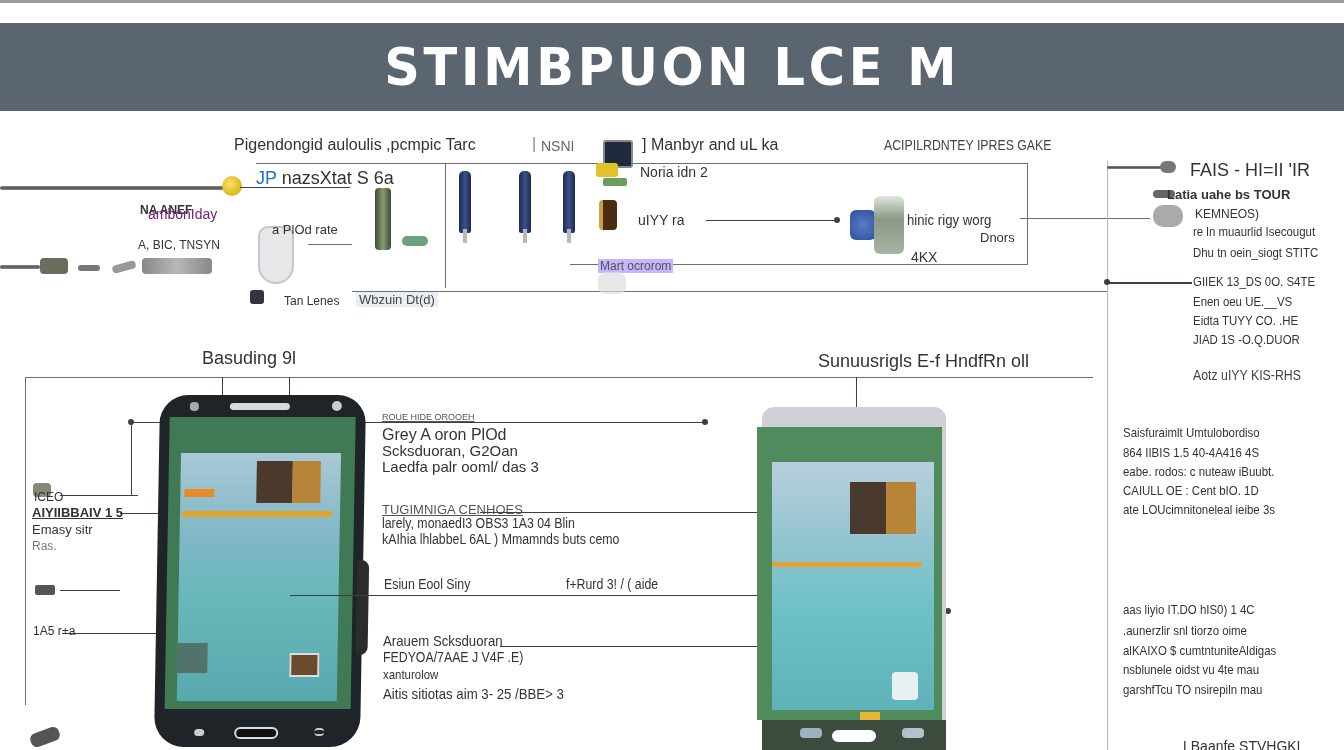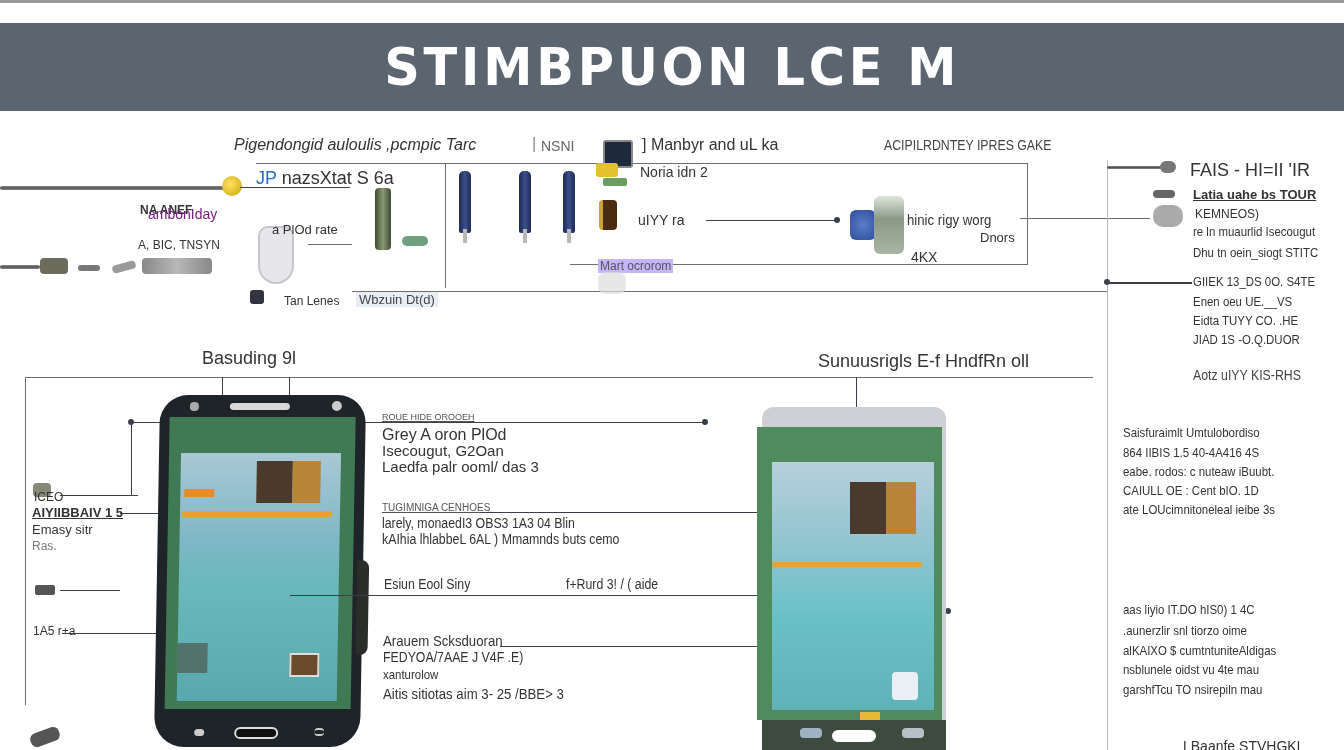--- a/index.html
+++ b/index.html
@@ -42,21 +42,21 @@
   .divider-v { position: absolute; left: 1107px; width: 1px; background: #b9b9b9; }
 </style>
 </head>
 <body>
 
 <div class="abs topline"></div>
 <div class="abs banner">
   <span class="banner-title">STIMBPUON LCE M</span>
 </div>
 
-<div class="txt s16" style="left:234px;top:136px;font-style:italic;">Pigendongid auloulis ,pcmpic Tarc</div>
+<div class="txt s16" style="left:234px;top:136px;">Pigendongid auloulis ,pcmpic Tarc</div>
 <div class="txt s16" style="left:532px;top:135px;color:#888;">|</div>
 <div class="txt s14" style="left:541px;top:138px;color:#666;">NSNI</div>
 <div class="txt s16" style="left:642px;top:136px;">] Manbyr and uL ka</div>
 <div class="txt s14 cond" style="left:884px;top:137px;color:#444;">ACIPILRDNTEY IPRES GAKE</div>
 
 <div class="line hline" style="left:256px;top:163px;width:772px;"></div>
 <div class="line vline" style="left:1027px;top:163px;height:102px;"></div>
 <div class="line vline" style="left:445px;top:163px;height:125px;"></div>
 <div class="line hline" style="left:570px;top:264px;width:457px;"></div>
 <div class="line hline" style="left:352px;top:291px;width:755px;"></div>
@@ -111,21 +111,21 @@
 <div class="txt s12" style="left:598px;top:259px;color:#555;background:#c4b5fd;padding:0 2px;">Mart ocrorom</div>
 <div class="blob" style="left:598px;top:272px;width:28px;height:22px;background:#ddd;border-radius:8px;opacity:.7;"></div>
 
 <div class="divider-v" style="top:160px;height:590px;"></div>
 
 <div class="cable" style="left:1107px;top:166px;width:56px;height:3px;"></div>
 <div class="blob" style="left:1160px;top:161px;width:16px;height:12px;background:#777;border-radius:6px;"></div>
 <div class="txt s18" style="left:1190px;top:160px;">FAIS - HI=II 'IR</div>
 
 <div class="blob" style="left:1153px;top:190px;width:22px;height:8px;background:#666;border-radius:4px;"></div>
-<div class="txt s13 bold" style="left:1193px;top:187px;text-decoration:underline;text-align:center;">Latia uahe bs TOUR</div>
+<div class="txt s13 bold" style="left:1167px;top:187px;text-align:center;">Latia uahe bs TOUR</div>
 <div class="blob" style="left:1153px;top:205px;width:30px;height:22px;background:#8e8e8e;border-radius:10px;opacity:.75;"></div>
 <div class="txt s12" style="left:1195px;top:207px;">KEMNEOS)</div>
 <div class="txt s13 cond" style="left:1193px;top:224px;">re ln muaurlid Isecougut</div>
 <div class="txt s13 cond" style="left:1193px;top:245px;">Dhu tn oein_siogt STITC</div>
 
 <div class="line hline dark" style="left:1108px;top:282px;width:84px;height:2px;"></div>
 <div class="dot" style="left:1104px;top:279px;"></div>
 <div class="txt s13 cond" style="left:1193px;top:274px;">GIIEK 13_DS 0O. S4TE</div>
 <div class="txt s13 cond" style="left:1193px;top:294px;">Enen oeu UE.__VS</div>
 <div class="txt s13 cond" style="left:1193px;top:313px;">Eidta TUYY CO. .HE</div>
@@ -186,24 +186,24 @@
     <div class="chip" style="left:0;top:190px;width:30px;height:30px;background:#4a4a3a;opacity:.6;"></div>
   </div>
   <div class="blob" style="left:200px;top:165px;width:12px;height:95px;background:#2a2d2a;border-radius:0 8px 8px 0;"></div>
   <div class="homebtn" style="left:80px;top:332px;"></div>
   <div class="blob" style="left:40px;top:334px;width:10px;height:7px;background:#ccc;"></div>
   <div class="blob" style="left:160px;top:333px;width:10px;height:8px;border-top:2px solid #ccc;border-bottom:2px solid #ccc;"></div>
 </div>
 
 <div class="txt s12" style="left:382px;top:412px;color:#555;text-decoration:underline;font-size:9px;">ROUE HIDE OROOEH</div>
 <div class="txt s16" style="left:382px;top:426px;">Grey A oron PlOd</div>
-<div class="txt s15" style="left:382px;top:442px;">Isecougut, G2Oan</div>
+<div class="txt s15" style="left:382px;top:442px;">Scksduoran, G2Oan</div>
 <div class="txt s15" style="left:382px;top:458px;">Laedfa palr ooml/ das 3</div>
 
-<div class="txt" style="left:382px;top:502px;font-size:10px;color:#555;text-decoration:underline;">TUGIMNIGA CENHOES</div>
+<div class="txt" style="left:382px;top:502px;font-size:13px;color:#555;text-decoration:underline;">TUGIMNIGA CENHOES</div>
 <div class="line hline dark" style="left:480px;top:512px;width:460px;"></div>
 <div class="txt s14 cond" style="left:382px;top:515px;">larely, monaedI3 OBS3  1A3 04 Blin</div>
 <div class="txt s14 cond" style="left:382px;top:531px;">kAIhia lhlabbeL 6AL )   Mmamnds buts cemo</div>
 
 <div class="txt s14 cond" style="left:384px;top:576px;">Esiun Eool Siny</div>
 <div class="txt s14 cond" style="left:566px;top:576px;">f+Rurd 3! / ( aide</div>
 <div class="line hline dark" style="left:290px;top:595px;width:650px;"></div>
 <div class="dot" style="left:937px;top:592px;"></div>
 <div class="line hline dark" style="left:765px;top:611px;width:180px;"></div>
 <div class="dot" style="left:945px;top:608px;"></div>

